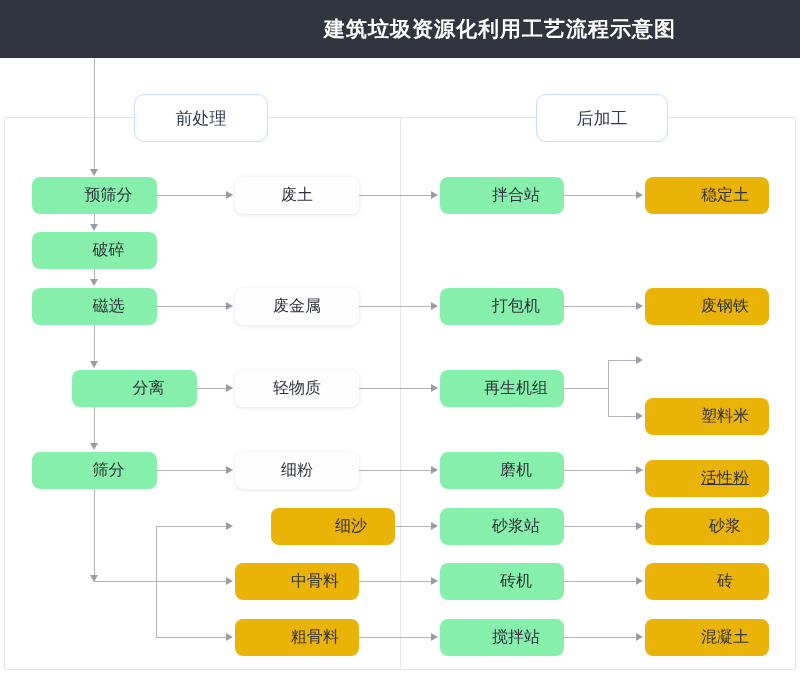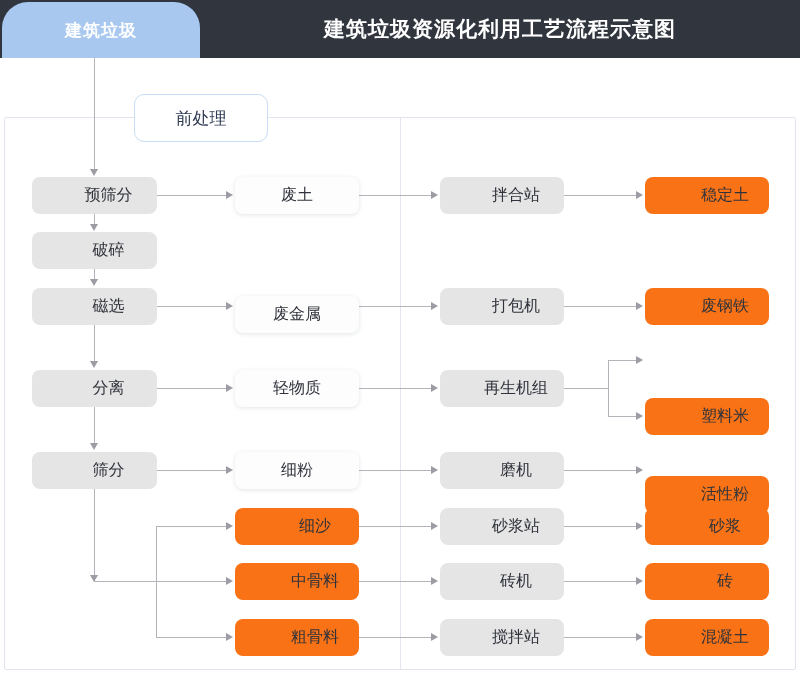--- a/index.html
+++ b/index.html
@@ -95,23 +95,23 @@
     border-radius: 8px;
     display: flex;
     align-items: center;
     justify-content: center;
     font-size: 16px;
     color: #30333B;
     white-space: nowrap;
     z-index: 4;
     box-sizing: border-box;
   }
-  .node.blue  { background: #e5e5e5; padding-left: 28px; }
+  .node.blue  { background: #86efac; padding-left: 28px; }
   .node.white { background: #FDFDFD; box-shadow: 0 1px 4px rgba(120,130,150,.22); }
-  .node.amber { background: #f97316; padding-left: 36px; }
+  .node.amber { background: #eab308; padding-left: 36px; }
 
   .col1 { left: 32px;  width: 125px; }
   .col2 { left: 235px; width: 124px; }
   .col3 { left: 440px; width: 124px; }
   .col4 { left: 645px; width: 124px; }
 
   
   .line-h, .line-v {
     position: absolute;
     background: #B3B3B9;
@@ -137,34 +137,34 @@
     z-index: 3;
   }
 </style>
 </head>
 <body>
 
 <div id="stage">
 
   <div class="header-bar"></div>
   <div class="header-title">建筑垃圾资源化利用工艺流程示意图</div>
-  <div class="header-tab">建筑垃圾</div>
 
   <div class="panel"></div>
   <div class="divider-v"></div>
 
   <div class="section-pill" id="pill-pre">前处理</div>
+  <div class="section-pill" id="pill-post">后加工</div>
 
   <div class="line-v" style="left:94px; top:58px; height:112px;"></div>
   <div class="arrow-d" style="left:90px; top:169px;"></div>
 
   <div class="node blue col1" style="top:177px;">预筛分</div>
   <div class="node blue col1" style="top:232px;">破碎</div>
   <div class="node blue col1" style="top:288px;">磁选</div>
-  <div class="node blue col1" style="top:370px;">分离</div>
+  <div class="node blue col1" style="top:370px;margin-left:40px;">分离</div>
   <div class="node blue col1" style="top:452px;">筛分</div>
 
   <div class="line-v" style="left:94px; top:214px; height:11px;"></div>
   <div class="arrow-d" style="left:90px; top:224px;"></div>
 
   <div class="line-v" style="left:94px; top:269px; height:11px;"></div>
   <div class="arrow-d" style="left:90px; top:279px;"></div>
 
   <div class="line-v" style="left:94px; top:325px; height:37px;"></div>
   <div class="arrow-d" style="left:90px; top:361px;"></div>
@@ -188,24 +188,24 @@
   <div class="line-h" style="left:157px; top:306px; width:70px;"></div>
   <div class="arrow-r" style="left:226px; top:302px;"></div>
 
   <div class="line-h" style="left:157px; top:388px; width:70px;"></div>
   <div class="arrow-r" style="left:226px; top:384px;"></div>
 
   <div class="line-h" style="left:157px; top:470px; width:70px;"></div>
   <div class="arrow-r" style="left:226px; top:466px;"></div>
 
   <div class="node white col2" style="top:177px;">废土</div>
-  <div class="node white col2" style="top:296px;">废金属</div>
+  <div class="node white col2" style="top:288px;">废金属</div>
   <div class="node white col2" style="top:370px;">轻物质</div>
   <div class="node white col2" style="top:452px;">细粉</div>
-  <div class="node amber col2" style="top:508px;">细沙</div>
+  <div class="node amber col2" style="top:508px;margin-left:36px;">细沙</div>
   <div class="node amber col2" style="top:563px;">中骨料</div>
   <div class="node amber col2" style="top:619px;text-align:center;">粗骨料</div>
 
   <div class="line-h" style="left:359px; top:195px; width:72px;"></div>
   <div class="arrow-r" style="left:431px; top:191px;"></div>
 
   <div class="line-h" style="left:359px; top:306px; width:72px;"></div>
   <div class="arrow-r" style="left:431px; top:302px;"></div>
 
   <div class="line-h" style="left:359px; top:388px; width:72px;"></div>
@@ -252,18 +252,18 @@
 
   <div class="line-h" style="left:564px; top:581px; width:72px;"></div>
   <div class="arrow-r" style="left:636px; top:577px;"></div>
 
   <div class="line-h" style="left:564px; top:637px; width:72px;"></div>
   <div class="arrow-r" style="left:636px; top:633px;"></div>
 
   <div class="node amber col4" style="top:177px;">稳定土</div>
   <div class="node amber col4" style="top:288px;">废钢铁</div>
   <div class="node amber col4" style="top:398px;font-family:Liberation Serif, serif;">塑料米</div>
-  <div class="node amber col4" style="top:476px;">活性粉</div>
+  <div class="node amber col4" style="top:460px;text-decoration:underline;">活性粉</div>
   <div class="node amber col4" style="top:508px;">砂浆</div>
   <div class="node amber col4" style="top:563px;">砖</div>
   <div class="node amber col4" style="top:619px;">混凝土</div>
 
 </div>
 
 </body></html>

